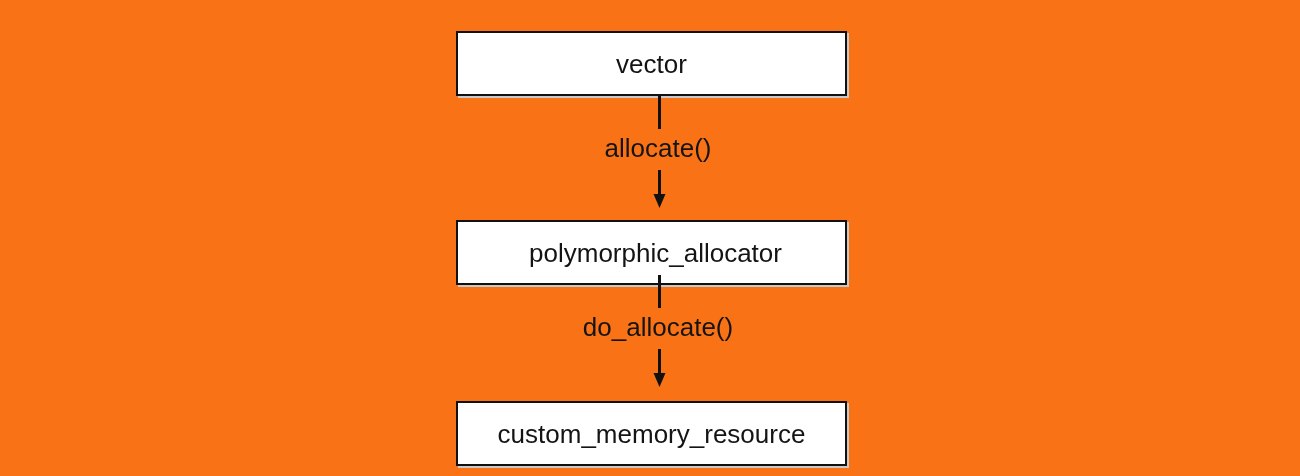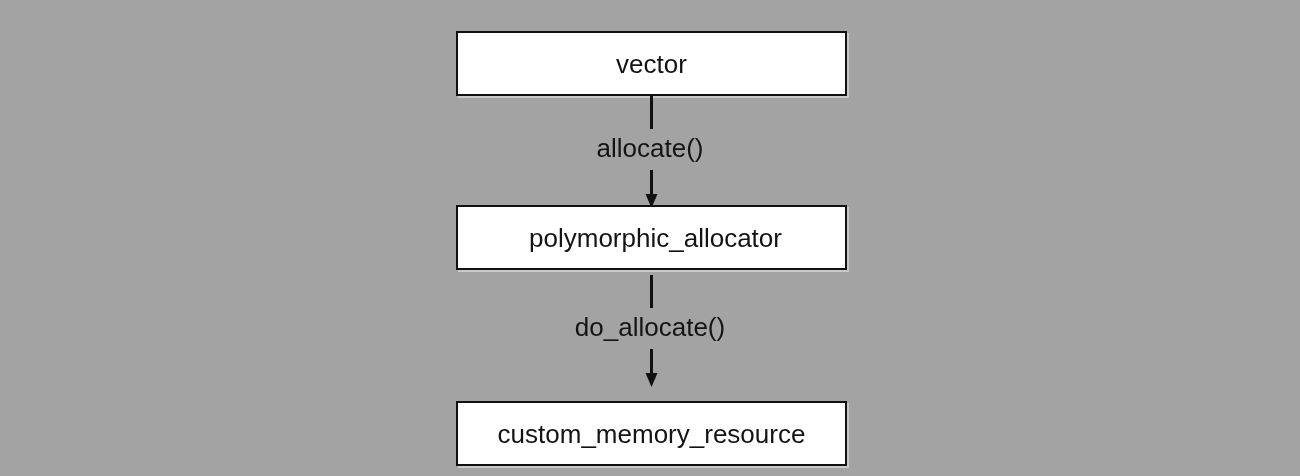--- a/index.html
+++ b/index.html
@@ -10,21 +10,21 @@
   body {
     width: 1300px;
     height: 476px;
     font-family: "Liberation Sans", sans-serif;
     overflow: hidden;
   }
   .diagram {
     position: relative;
     width: 1300px;
     height: 476px;
-    background: #a3a3a3;
+    background: #f97316;
   }
   
   .node {
     position: absolute;
     left: 456px;
     width: 391px;
     height: 65px;
     box-sizing: border-box;
     border: 2px solid #111111;
     background: #ffffff;
@@ -35,27 +35,27 @@
   }
   .node-label {
     font-family: "Liberation Sans", sans-serif;
     font-size: 26px;
     line-height: 1;
     color: #141414;
     letter-spacing: 0px;
     white-space: nowrap;
   }
   #node-vector      { top: 31px; }
-  #node-pmr-alloc   { top: 205px; padding-left: 8px; }
+  #node-pmr-alloc   { top: 220px; padding-left: 8px; }
   #node-custom-res  { top: 401px; }
 
   
   .edge {
     position: absolute;
-    left: 0;
+    left: 8px;
     width: 1068px;
   }
   #edge-allocate     { top: 96px;  height: 114px; }
   #edge-do-allocate  { top: 275px; height: 114px; }
 
   .edge-stem {
     position: absolute;
     left: 650px;
     top: 0px;
     width: 3px;

